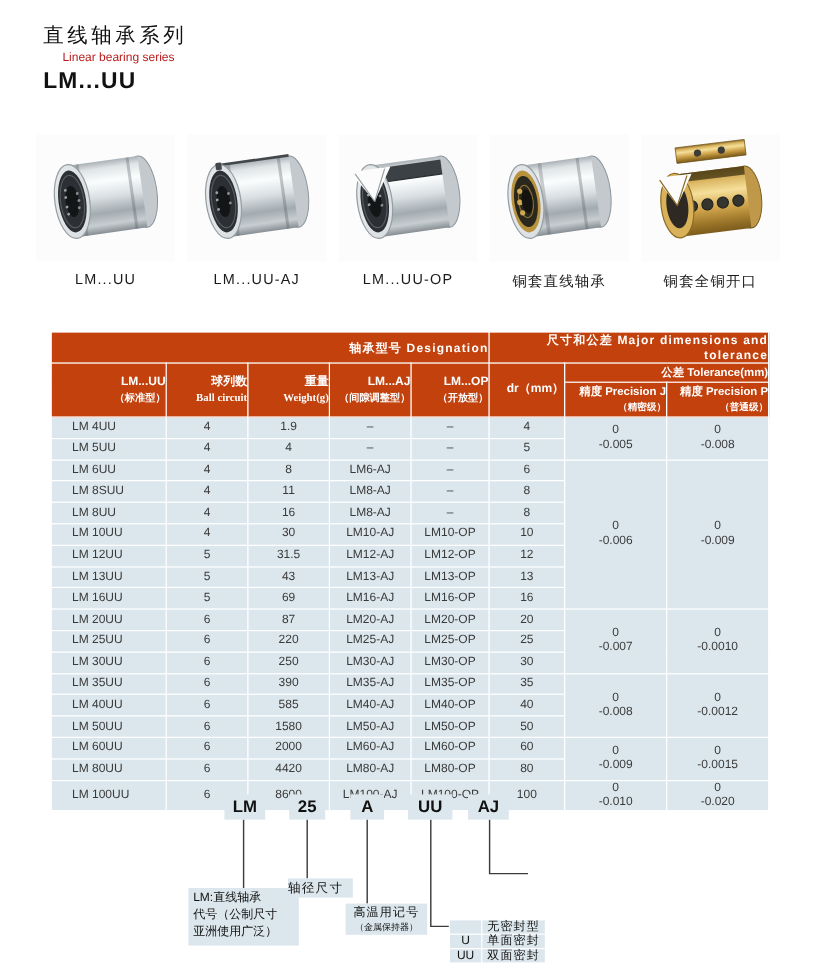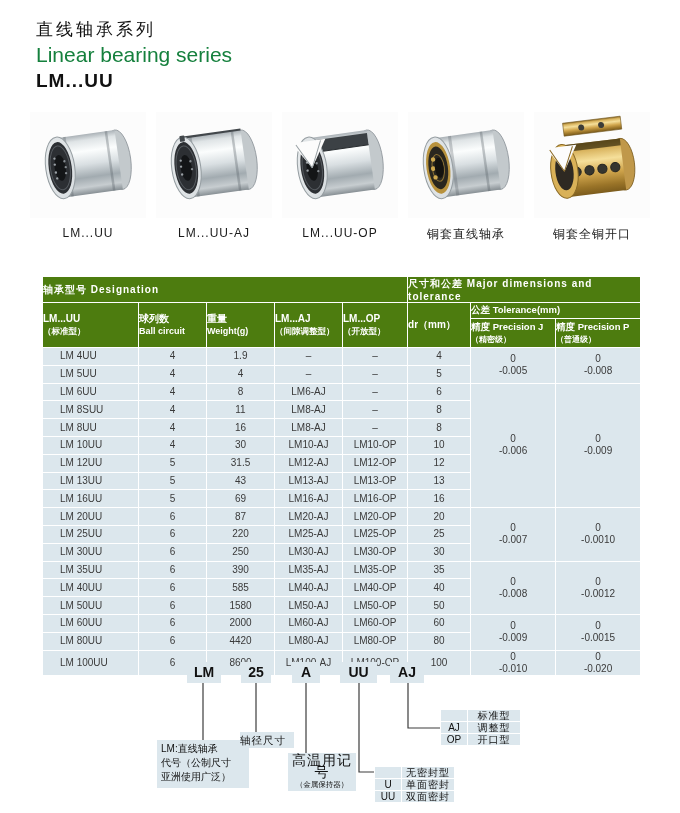--- a/index.html
+++ b/index.html
@@ -2,36 +2,36 @@
 <html><head>
 <meta charset="utf-8">
 <style>
   html,body{margin:0;padding:0;background:#fff;}
   .page{position:relative;width:680px;height:813px;background:#ffffff;
         font-family:"Liberation Sans","DejaVu Sans",sans-serif;color:#222;overflow:hidden;}
 
   
   .titleblock{position:absolute;left:36px;top:18px;}
   .title-zh{font-size:17px;font-weight:normal;letter-spacing:3px;color:#111;}
-  .title-en{font-size:21px;color:#15803d;margin-top:2px;}
+  .title-en{font-size:10px;color:#b91c1c;margin-top:2px;margin-left:16px;}
   .title-code{font-size:19px;font-weight:bold;color:#111;margin-top:3px;letter-spacing:1px;}
 
   
   .products{position:absolute;left:30px;top:112px;width:620px;display:flex;justify-content:space-between;}
   .figure{width:116px;text-align:center;}
   .photo{width:116px;height:106px;background:#fcfcfc;display:block;}
   .figure .plabel{margin-top:8px;font-size:12px;color:#1a1a1a;letter-spacing:1px;white-space:nowrap;}
 
   
   .spec-table{position:absolute;left:42px;top:276px;width:598px;border-collapse:collapse;table-layout:fixed;}
-  .spec-table th{background:#4d7c0f;color:#fff;font-weight:bold;border:1px solid #ffffff;
-                 text-align:left;vertical-align:middle;padding:0;}
+  .spec-table th{background:#c2410c;color:#fff;font-weight:bold;border:1px solid #ffffff;
+                 text-align:right;vertical-align:middle;padding:0;}
   .gh{height:17px;font-size:10px;letter-spacing:1px;}
   .ch .l1{display:block;font-size:10px;line-height:12px;}
-  .ch .l2{display:block;font-size:9px;line-height:11px;margin-top:1px;font-weight:bold;}
+  .ch .l2{display:block;font-size:9px;line-height:11px;margin-top:1px;font-weight:bold;font-family:Liberation Serif, serif;}
   .ch.paren .l2{font-size:8.5px;}
   .tolh{height:15px;font-size:9.5px;}
   .prec{height:28px;}
   .prec .l1{font-size:9.5px;}
   .prec .l2{font-size:8px;}
   .drh{font-size:10px;}
   .spec-table td{background:#DCE7ED;border:1px solid #ffffff;font-size:10px;color:#3a3a3a;
                  text-align:center;height:16.8px;padding:0;line-height:12px;vertical-align:middle;}
   .spec-table td.c-model{text-align:left;padding-left:17px;}
   .spec-table td.tol{white-space:pre-line;line-height:12px;}
@@ -45,21 +45,21 @@
   #cb-a{left:292px;width:28px;}
   #cb-uu{left:340px;width:37px;}
   #cb-aj{left:390px;width:34px;}
   .leaders{position:absolute;left:0;top:0;width:680px;height:163px;}
   .callout{position:absolute;background:#DCE7ED;color:#111;}
   #co-lm{left:157px;top:90px;width:84px;height:44px;font-size:10px;line-height:14px;
          padding:2px 4px;white-space:pre-line;}
   #co-25{left:240px;top:82px;width:54px;height:16px;font-size:10.5px;line-height:16px;
          text-align:left;letter-spacing:1px;}
   #co-a{left:288px;top:103px;width:64px;padding:2px 2px;text-align:center;}
-  #co-a .a1{display:block;font-size:14px;line-height:12px;letter-spacing:1px;font-family:Liberation Serif, serif;}
+  #co-a .a1{display:block;font-size:10px;line-height:12px;letter-spacing:1px;font-family:Liberation Serif, serif;}
   #co-a .a2{display:block;font-size:7.5px;line-height:9px;margin-top:1px;}
   .mini{position:absolute;border-collapse:separate;border-spacing:1px;}
   .mini td{background:#DCE7ED;color:#111;font-size:10px;height:11px;line-height:11px;
            padding:0 2px;text-align:center;}
   .mini td.mc{width:22px;}
   .mini td.md{width:48px;letter-spacing:1px;}
   #mt-aj{left:440px;top:59px;}
   #mt-uu{left:374px;top:116px;}
 </style>
 </head>
@@ -472,31 +472,15 @@
         <td class="mc">U</td>
         <td class="md">单面密封</td>
       </tr>
       <tr>
         <td class="mc">UU</td>
         <td class="md">双面密封</td>
       </tr>
     </tbody>
       </table>
 
-    <table class="mini" id="mt-aj">
-      <tbody>
-          <tr>
-        <td class="mc"></td>
-        <td class="md">标准型</td>
-      </tr>
-      <tr>
-        <td class="mc">AJ</td>
-        <td class="md">调整型</td>
-      </tr>
-      <tr>
-        <td class="mc">OP</td>
-        <td class="md">开口型</td>
-      </tr>
-    </tbody>
-      </table>
   </div>
 
 </div>
 
 </body></html>

